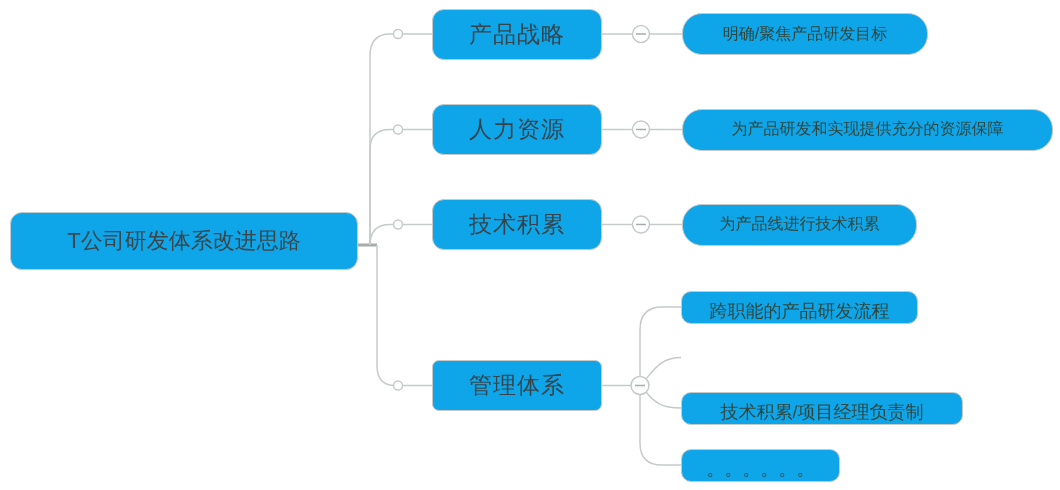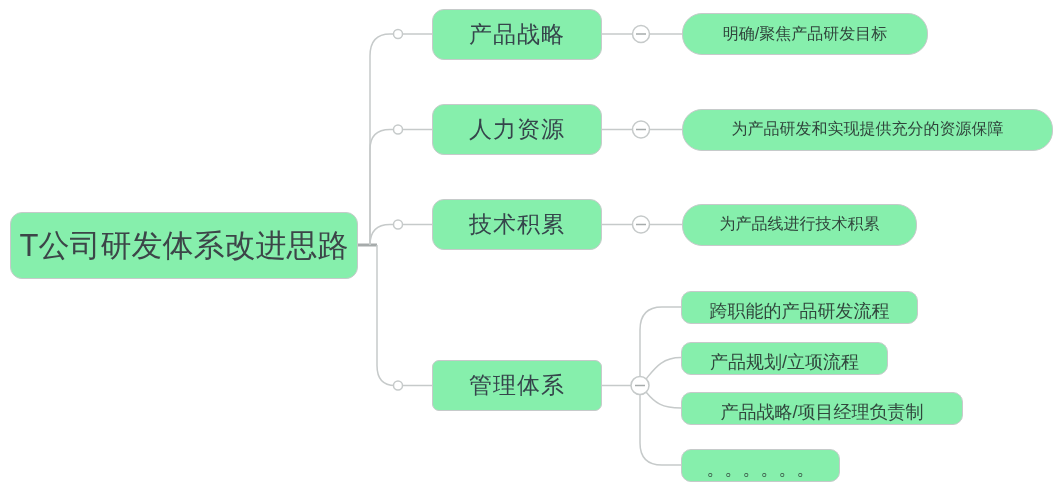--- a/index.html
+++ b/index.html
@@ -21,30 +21,30 @@
   .canvas{position:relative;width:1060px;height:490px;}
   svg.links{position:absolute;left:0;top:0;}
   .link{fill:none;stroke:var(--line);stroke-width:1.5;}
   .stub{fill:none;stroke:var(--stub);stroke-width:3;}
   .branch-dot{fill:#ffffff;stroke:var(--line);stroke-width:1.5;}
   .toggle circle{fill:#ffffff;stroke:var(--line);stroke-width:1.5;cursor:pointer;}
   .toggle line{stroke:var(--stub);stroke-width:1.5;}
   .node{
     position:absolute;
     display:flex;align-items:center;justify-content:center;
-    background:#86efac;
+    background:#0ea5e9;
     border:1.5px solid var(--border);
     box-sizing:border-box;
     white-space:nowrap;
     cursor:default;
   }
   .node span{pointer-events:none;}
   .root-node{
-    left:10px;top:212px;width:348px;height:67px;
-    border-radius:12px;font-size:31px;color:var(--root-text);
+    left:10px;top:212px;width:348px;height:58px;
+    border-radius:12px;font-size:22px;color:var(--root-text);
   }
   .branch{
     left:432px;width:170px;height:51px;
     border-radius:12px;font-size:23px;color:var(--branch-text);
     letter-spacing:1px;
   }
   .branch-1{top:8.5px;}
   .branch-2{top:104px;}
   .branch-3{top:199px;}
   .branch-4{top:360px;border-radius:7px;}
@@ -140,23 +140,20 @@
   <div class="node leaf leaf-lg leaf-2">
     <span>为产品研发和实现提供充分的资源保障</span>
   </div>
   <div class="node leaf leaf-lg leaf-3">
     <span>为产品线进行技术积累</span>
   </div>
 
   <div class="node leaf leaf-sm leaf-4a">
     <span>跨职能的产品研发流程</span>
   </div>
-  <div class="node leaf leaf-sm leaf-4b">
-    <span>产品规划/立项流程</span>
-  </div>
   <div class="node leaf leaf-sm leaf-4c">
-    <span>产品战略/项目经理负责制</span>
+    <span>技术积累/项目经理负责制</span>
   </div>
   <div class="node leaf leaf-sm leaf-4d">
     <span>。。。。。。</span>
   </div>
 
 </div>
 
 </body></html>

